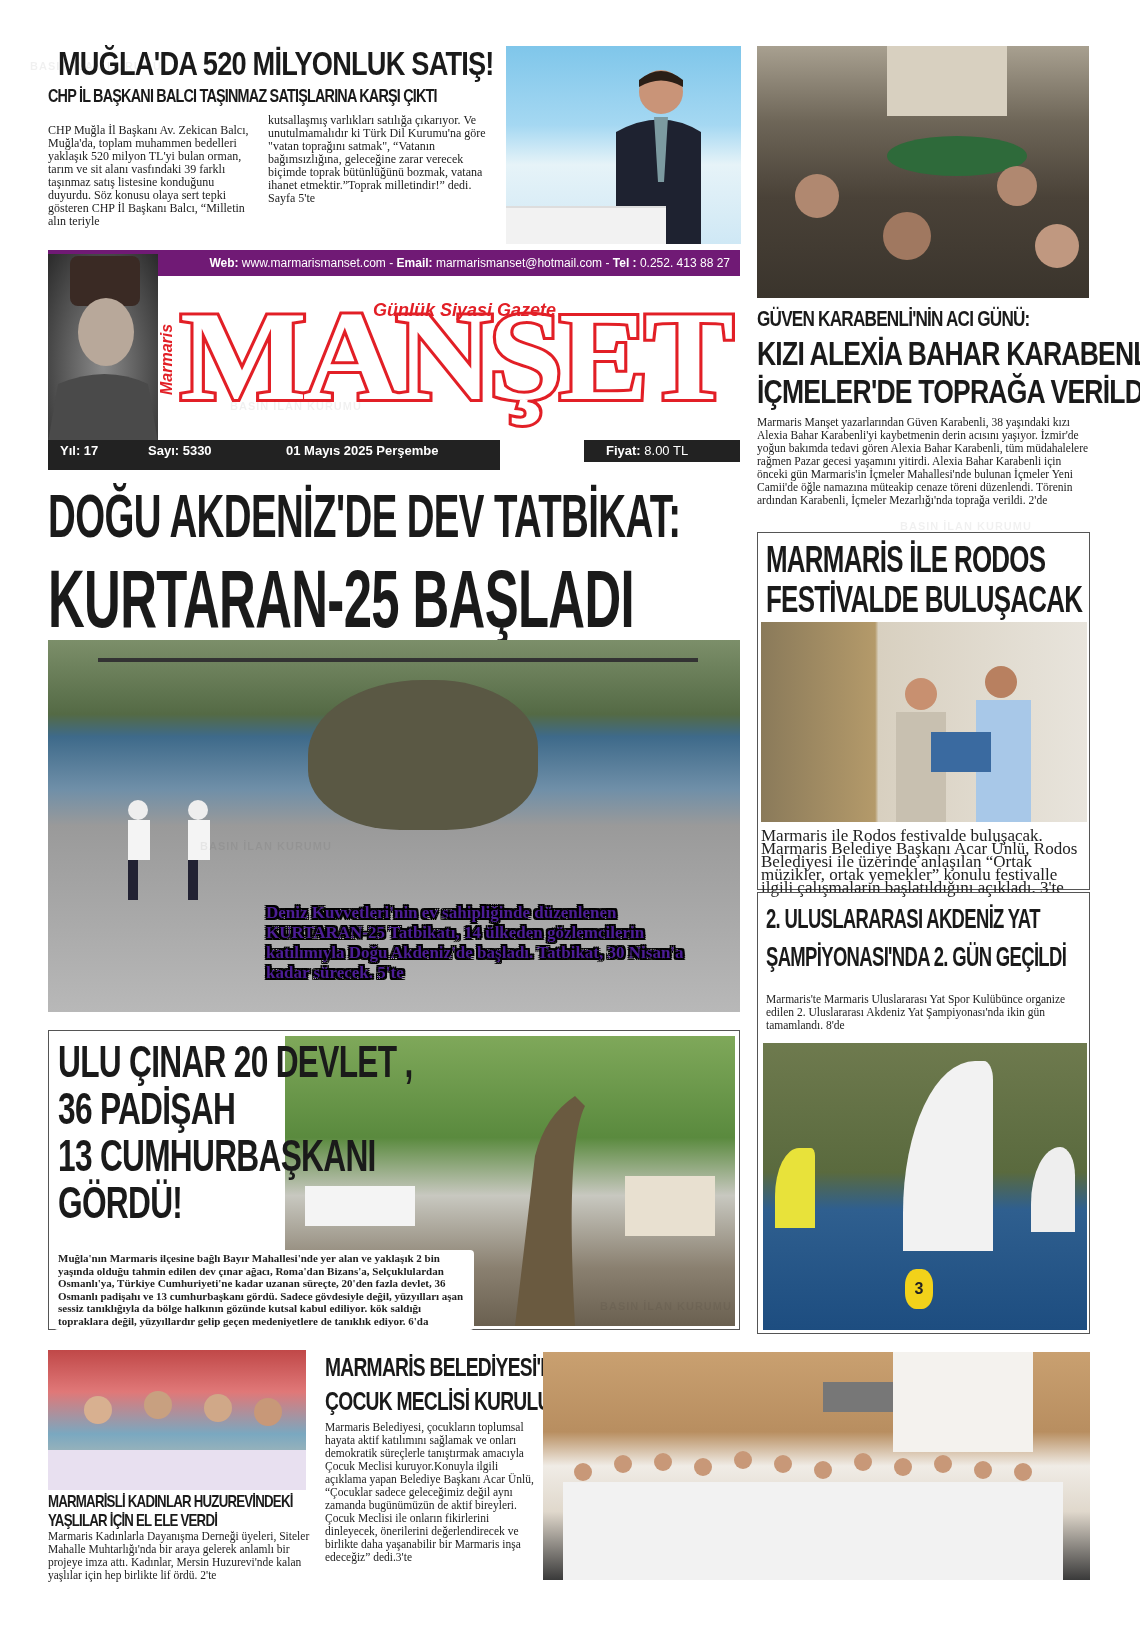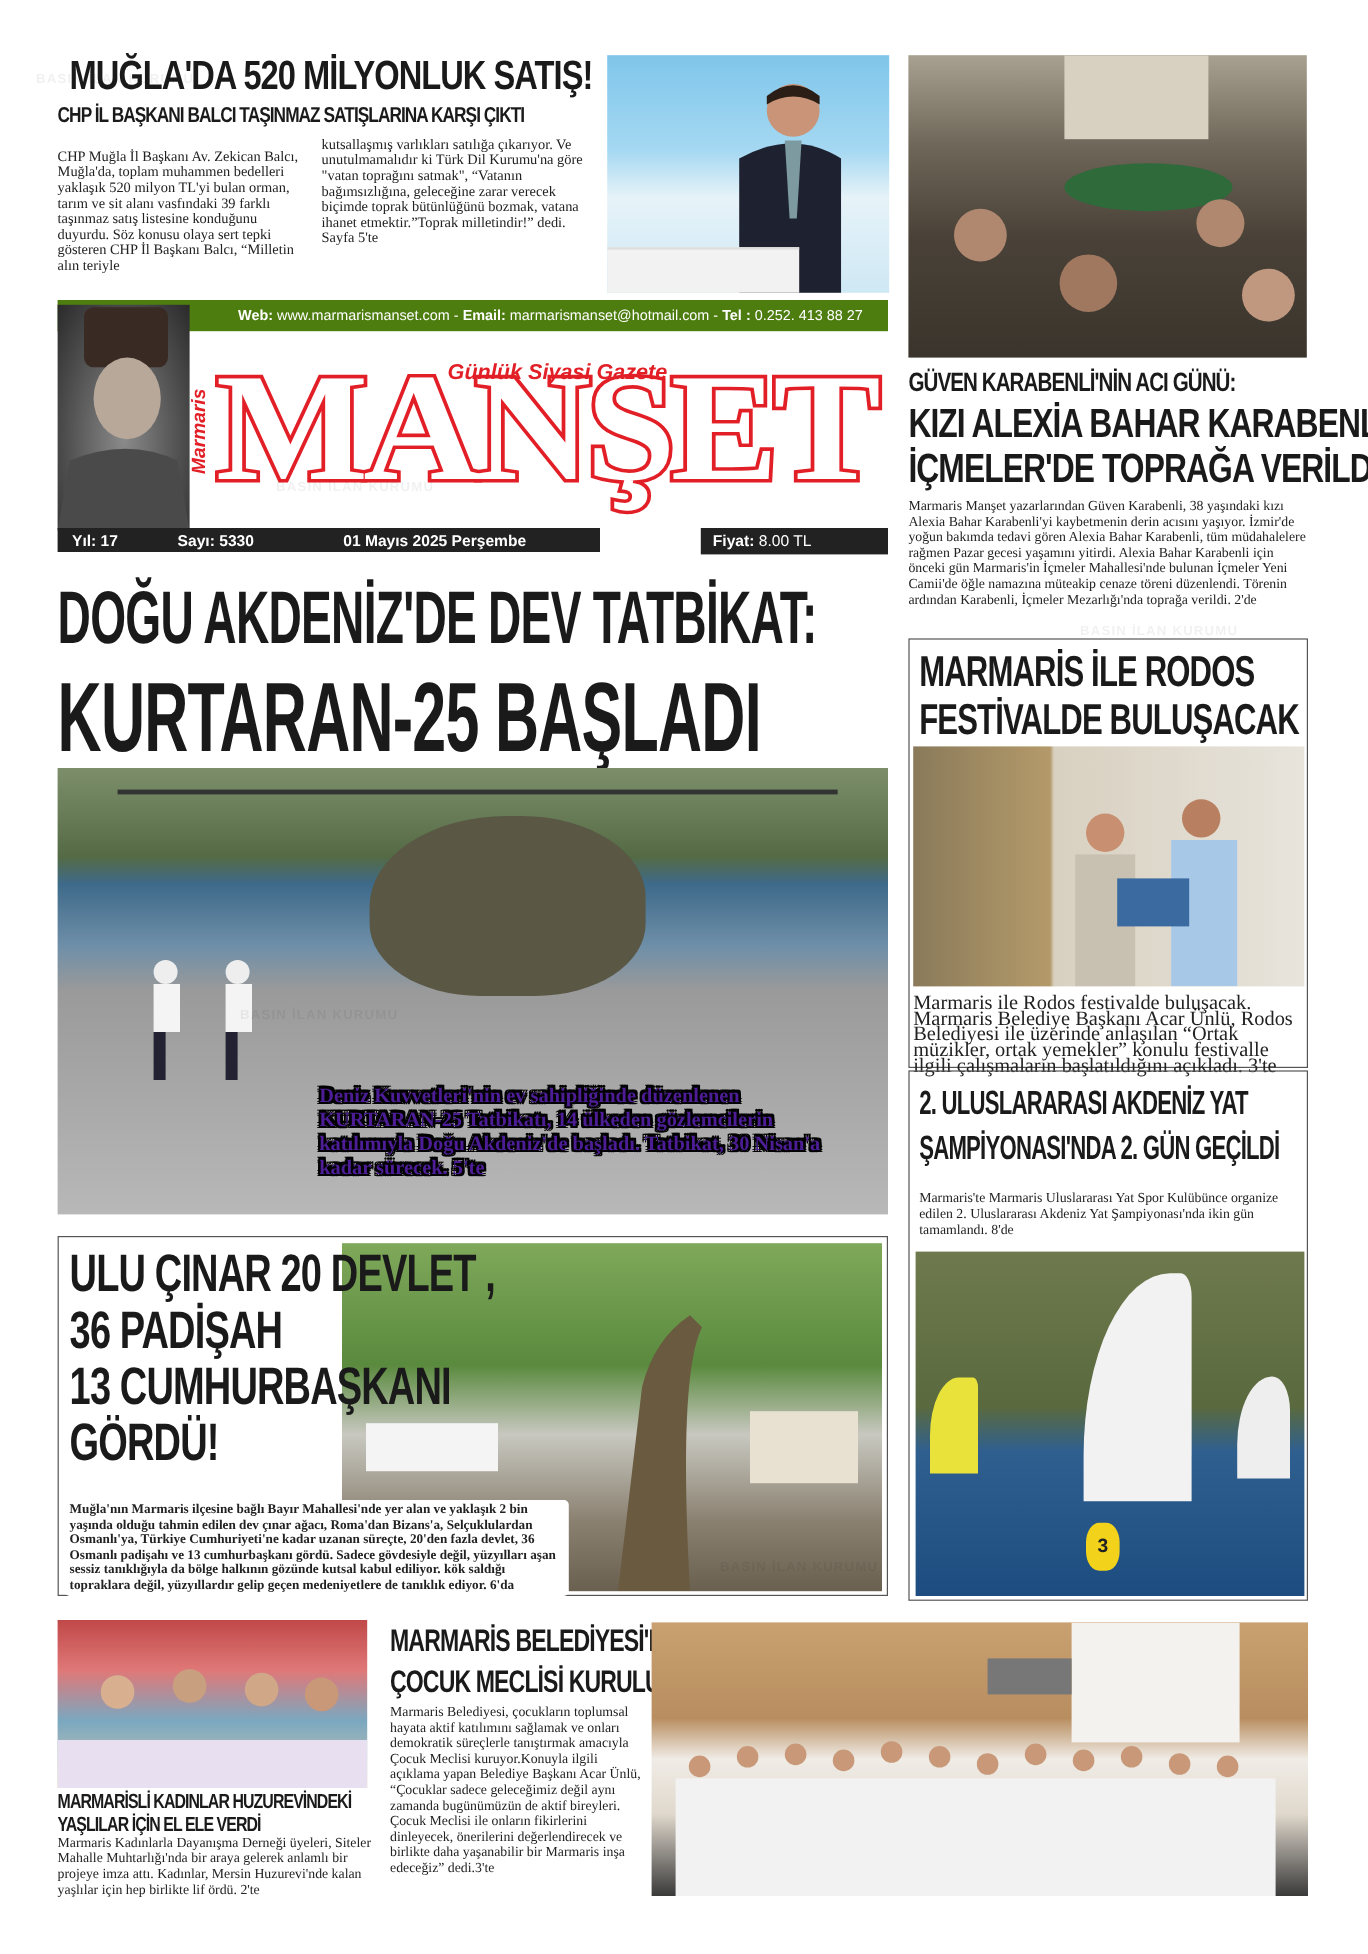--- a/index.html
+++ b/index.html
@@ -16,40 +16,40 @@
   #h1-top { left: 58px; top: 44px; font-size: 34px; transform: scaleX(0.80); }
   #h1-sub { left: 48px; top: 86px; font-size: 18px; transform: scaleX(0.80); }
   #top-col1 { left: 48px; top: 124px; width: 210px; }
   #top-col2 { left: 268px; top: 114px; width: 225px; }
   #top-photo { left: 506px; top: 46px; width: 235px; height: 198px;
      background: linear-gradient(180deg,#7fc6ea 0%,#a5d8f2 40%,#e6f3f8 60%,#cfe8f5 100%); }
   .speaker { position:absolute; left:100px; top:16px; width:95px; height:185px; }
   .podium { position:absolute; left:0; top:160px; width:160px; height:40px; background:#f2f2f2; border-top:2px solid #ddd; }
 
   
-  #web-bar { left: 48px; top: 250px; width: 692px; height: 26px; background: #4d7c0f; color:#fff;
-     font-family:"Liberation Sans",sans-serif; font-size:12px; line-height:26px; text-align:right; padding-right:21px; }
+  #web-bar { left: 48px; top: 250px; width: 692px; height: 26px; background: #701a75; color:#fff;
+     font-family:"Liberation Sans",sans-serif; font-size:12px; line-height:26px; text-align:right; padding-right:10px; }
   #web-bar b { font-weight:700; }
 
   
   #ataturk { left: 48px; top: 254px; width: 110px; height: 188px;
      background: radial-gradient(ellipse at 50% 60%, #8a8a8a 0%, #5a5a5a 50%, #2a2a2a 100%); }
   #marmaris-vert { left: 158px; top: 395px; font-family:"Liberation Sans",sans-serif; font-style:italic; font-weight:700;
      color:#e21f26; font-size:16px; transform: rotate(-90deg); transform-origin: left top; }
   #tagline { left: 373px; top: 300px; font-family:"Liberation Sans",sans-serif; font-style:italic; font-weight:700; color:#e21f26; font-size:18px; }
   #logo { left: 180px; top: 292px; font-family:"Liberation Serif",serif; font-weight:700; color:#ffffff;
      font-size: 128px; line-height: 128px; letter-spacing: -4px; transform: scaleX(1.05); transform-origin:left top;
      -webkit-text-stroke: 6px #e21f26; paint-order: stroke fill; text-shadow: 0 0 0 #e21f26; }
 
   
-  #info-bar { left: 48px; top: 440px; width: 452px; height: 20px; background:#222; color:#fff;
+  #info-bar { left: 48px; top: 440px; width: 452px; height: 30px; background:#222; color:#fff;
      font-family:"Liberation Sans",sans-serif; font-weight:700; font-size:13px; line-height:22px; }
   #info-bar span { position:absolute; }
   #price-bar { left: 584px; top: 440px; width: 156px; height: 22px; background:#222; color:#fff;
-     font-family:"Liberation Sans",sans-serif; font-size:13px; line-height:22px; padding-left: 10px; }
+     font-family:"Liberation Sans",sans-serif; font-size:13px; line-height:22px; padding-left: 22px; }
 
   
   #funeral-photo { left: 757px; top: 46px; width: 332px; height: 252px;
      background: linear-gradient(180deg,#a8a090 0%,#6e6658 30%,#4a4238 60%,#3a342c 100%); }
   #r1-kicker { left: 757px; top: 306px; font-size: 22px; transform: scaleX(0.78); }
   #r1-h { left: 757px; top: 334px; font-size: 34px; line-height: 38px; transform: scaleX(0.78); }
   #r1-body { left: 757px; top: 416px; width: 335px; font-size: 11.5px; }
 
   
   #main-h1 { left: 48px; top: 480px; font-size: 62px; transform: scaleX(0.62); }

